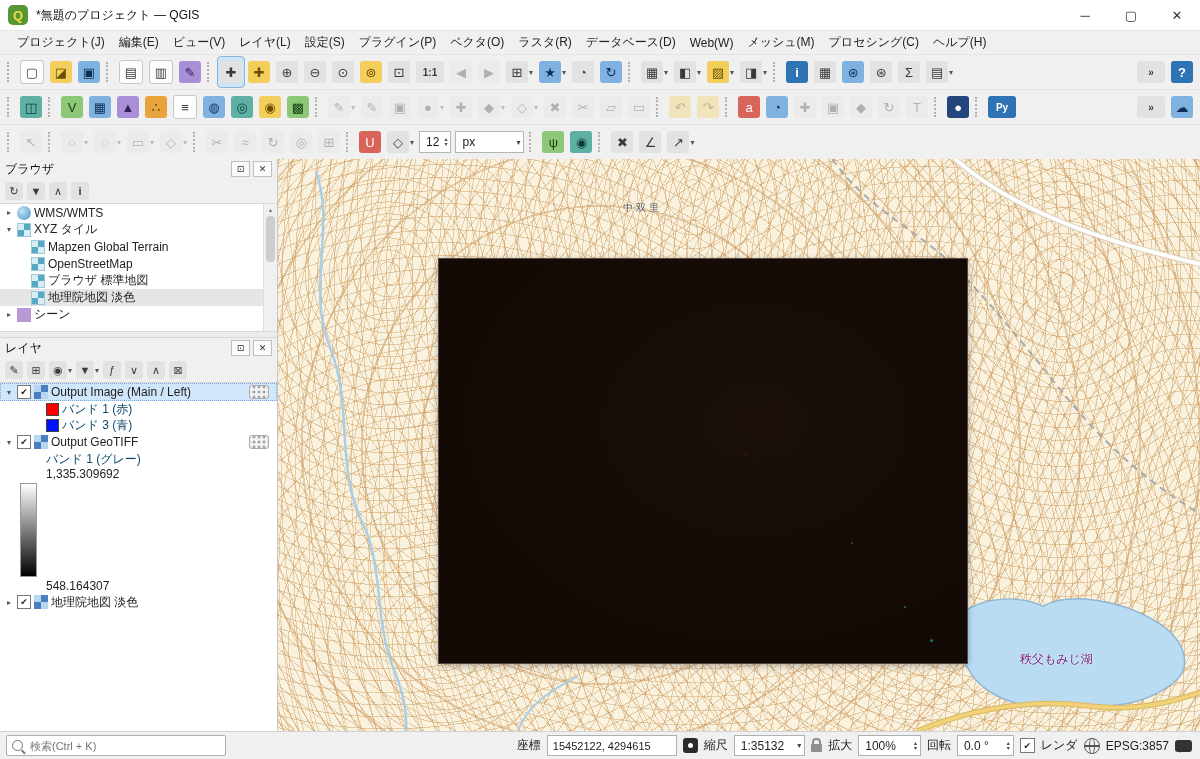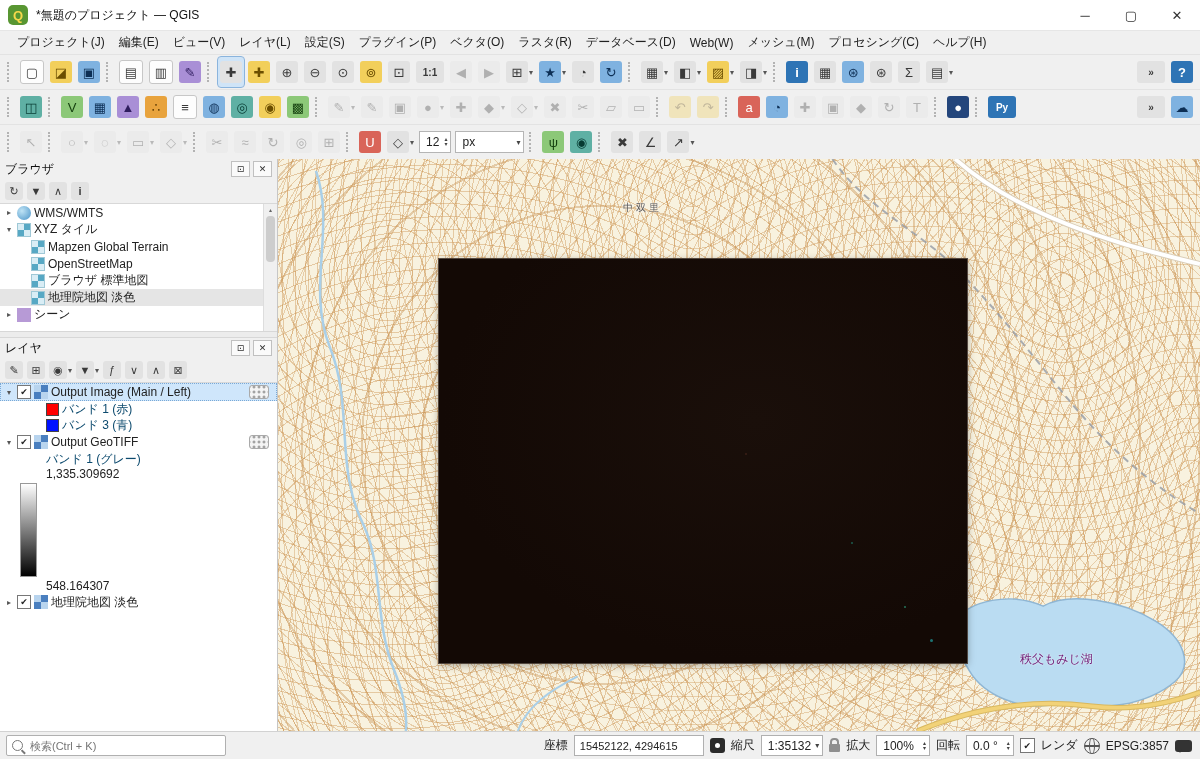--- a/index.html
+++ b/index.html
@@ -104,21 +104,21 @@
   .statusbar{height:27px;background:#f0f0f0;border-top:1px solid #d2d2d2;display:flex;align-items:center;padding:0 6px;gap:6px;flex:none;}
   .locator{width:208px;height:19px;background:#fff;border:1px solid #b0b0b0;border-radius:2px;display:flex;align-items:center;gap:5px;padding:0 5px;flex:none;}
   .locator input{border:none;outline:none;flex:1;font-size:11px;color:#444;background:transparent;min-width:0;font-family:inherit;}
   .lens{width:9px;height:9px;border:1.5px solid #777;border-radius:50%;position:relative;flex:none;}
   .lens::after{content:"";position:absolute;width:5px;height:1.5px;background:#777;transform:rotate(45deg);right:-4px;bottom:-2px;}
   .sb-spacer{flex:1;}
   .sb-label{color:#222;flex:none;}
   .sb-input{width:118px;height:19px;background:#fff;border:1px solid #b0b0b0;font-size:11px;color:#222;padding:0 5px;flex:none;font-family:inherit;}
   .extent-ic{width:15px;height:15px;background:#2b2b2b;border-radius:3px;position:relative;flex:none;}
   .extent-ic::after{content:"";position:absolute;left:5px;top:5px;width:5px;height:5px;background:#fff;border-radius:50%;}
-  .sb-select,.sb-spin{height:19px;background:#fff;border:1px solid #b0b0b0;display:flex;align-items:center;padding:0 3px 0 6px;gap:4px;flex:none;}
+  .sb-select,.sb-spin{height:19px;background:#fff;border:1px solid #b0b0b0;display:flex;align-items:center;padding:0 3px 0 6px;gap:13px;flex:none;}
   .dd-small{font-size:8px;color:#444;}
   .lock{width:11px;height:8px;background:#8f8f8f;border-radius:1px;position:relative;margin-top:5px;flex:none;}
   .lock::before{content:"";position:absolute;width:5px;height:5px;border:2px solid #8f8f8f;border-bottom:none;border-radius:4px 4px 0 0;top:-6px;left:1px;}
   .sb-check{width:13px;height:13px;border:1px solid #777;background:#fff;display:flex;align-items:center;justify-content:center;font-size:9px;color:#222;flex:none;}
   .globe-ic{width:14px;height:14px;border:1.5px solid #555;border-radius:50%;position:relative;flex:none;background:linear-gradient(transparent 45%,#555 45% 55%,transparent 55%);}
   .globe-ic::before{content:"";position:absolute;left:4px;right:4px;top:-1px;bottom:-1px;border-left:1.5px solid #555;border-right:1.5px solid #555;border-radius:50%;}
   .bubble{width:17px;height:12px;background:#333;border-radius:3px;position:relative;flex:none;margin-right:2px;}
   .bubble::after{content:"";position:absolute;left:3px;bottom:-5px;border:4px solid transparent;border-top-color:#333;border-left-width:2px;border-right-width:2px;}
 </style>
 </head>

